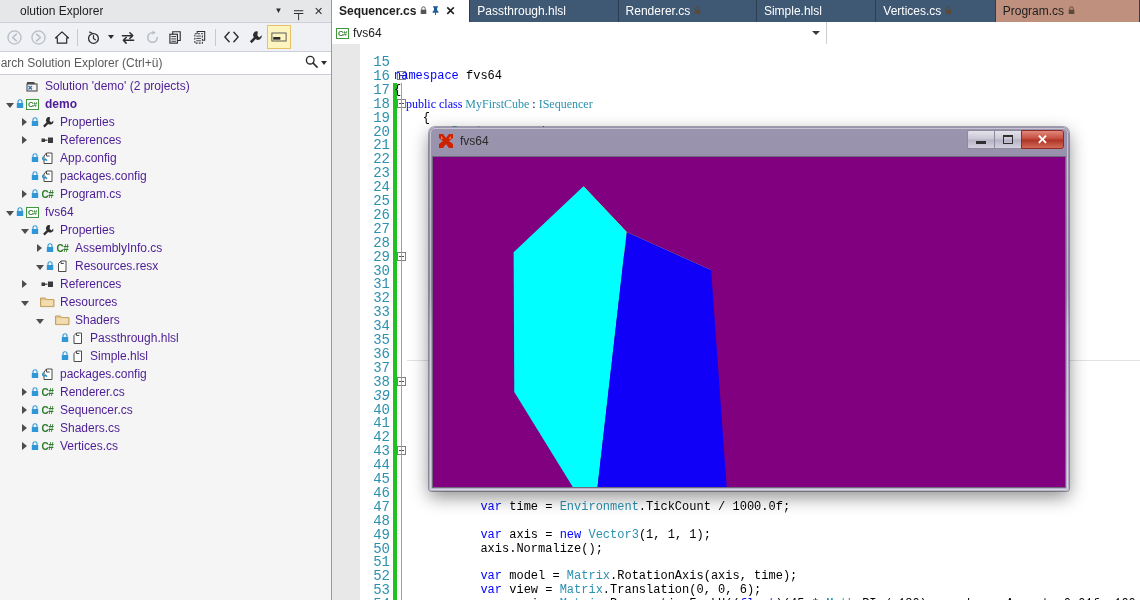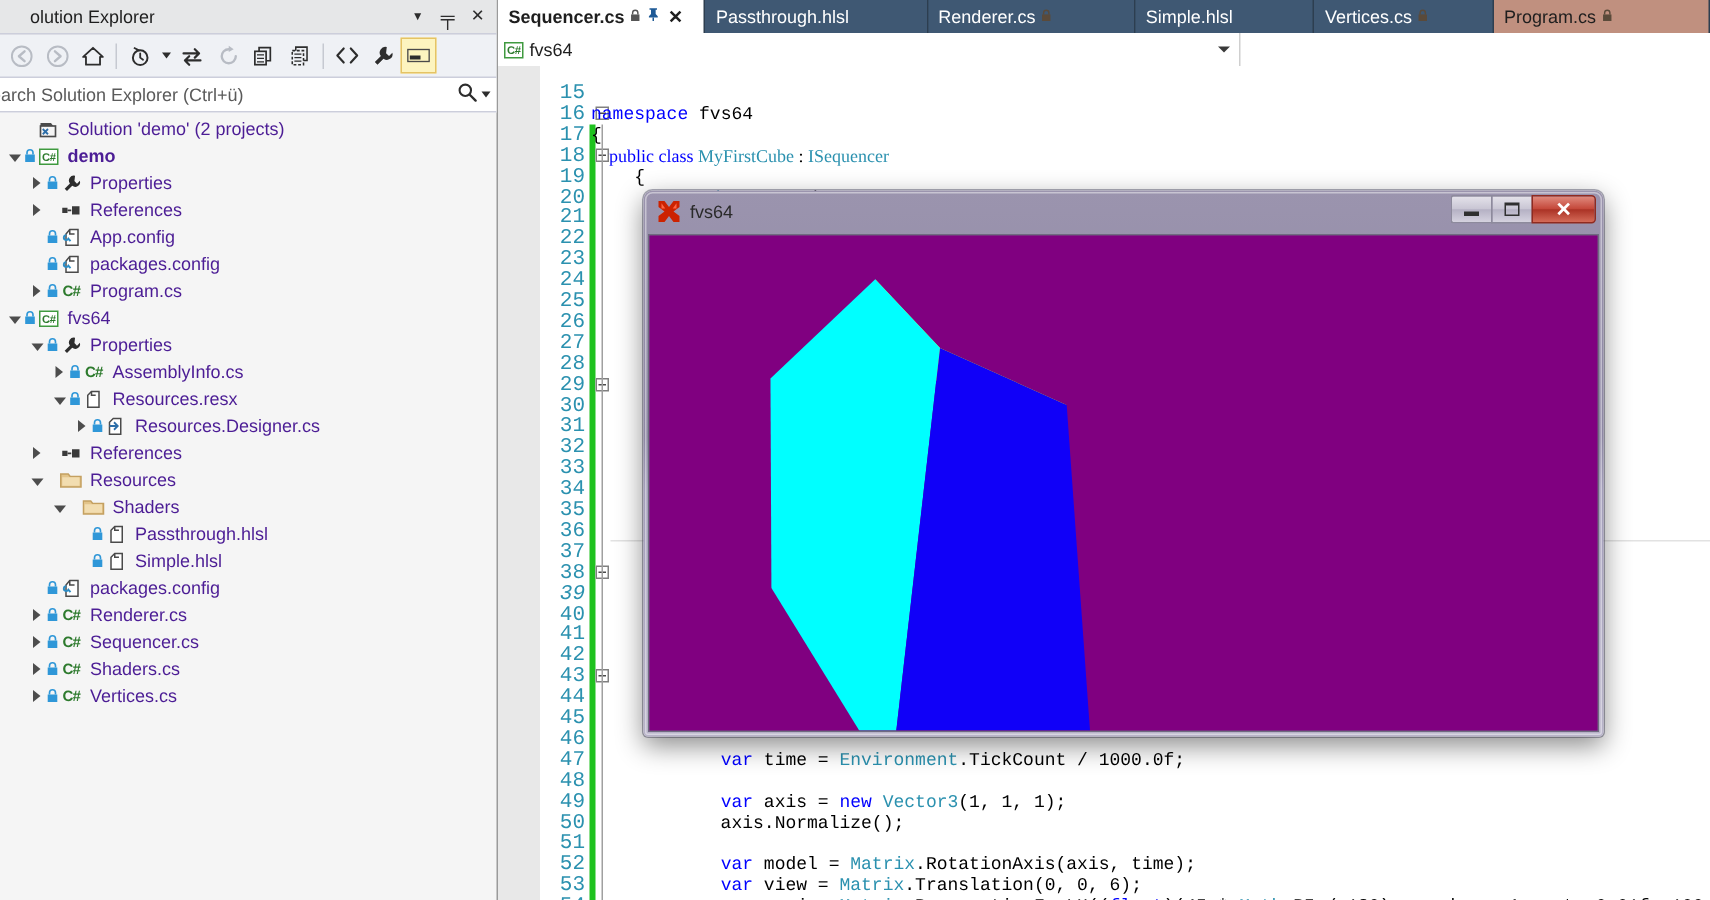--- a/index.html
+++ b/index.html
@@ -460,38 +460,20 @@
             <rect x="0.8" y="4" width="6.4" height="5" fill="#2f97d8"></rect>
           </svg>
         </span>
         <span class="ico">
           <svg width="13" height="13" viewBox="0 0 13 13">
             <path d="M5 1 h5 v10.5 h-7.5 V3.5 z" fill="#ffffff" stroke="#4a4a4a" stroke-width="1"></path>
             <path d="M5 1 v2.5 h2.8" fill="none" stroke="#4a4a4a" stroke-width="1"></path>
           </svg>
         </span>
         <span class="lbl">Resources.resx</span>
-      </div>
-      <div class="row" style="padding-left: 49px;">
-        <span class="exp">
-          <span class="tri closed"></span>
-        </span>
-        <span class="lockico">
-          <svg width="8" height="10" viewBox="0 0 8 10">
-            <path d="M2 4 V2.8 a2 2 0 0 1 4 0 V4" fill="none" stroke="#2f97d8" stroke-width="1.1"></path>
-            <rect x="0.8" y="4" width="6.4" height="5" fill="#2f97d8"></rect>
-          </svg>
-        </span>
-        <span class="ico">
-          <svg width="13" height="13" viewBox="0 0 13 13">
-            <path d="M4.5 1 h5 v10.5 h-7.5 V3.5 z" fill="#ffffff" stroke="#4a4a4a" stroke-width="1"></path>
-            <path d="M2 6 h5 M5 3.5 L7.5 6 L5 8.5" stroke="#2d6ea8" stroke-width="1.2" fill="none"></path>
-          </svg>
-        </span>
-        <span class="lbl">Resources.Designer.cs</span>
       </div>
       <div class="row" style="padding-left: 19px;">
         <span class="exp">
           <span class="tri closed"></span>
         </span>
         <span class="lockico"></span>
         <span class="ico">
           <svg width="14" height="11" viewBox="0 0 14 11">
             <rect x="0.5" y="3.5" width="3.5" height="3.5" fill="#3a3a3a"></rect>
             <path d="M4 5.2 h2.5" stroke="#3a3a3a" stroke-width="1.2"></path>

